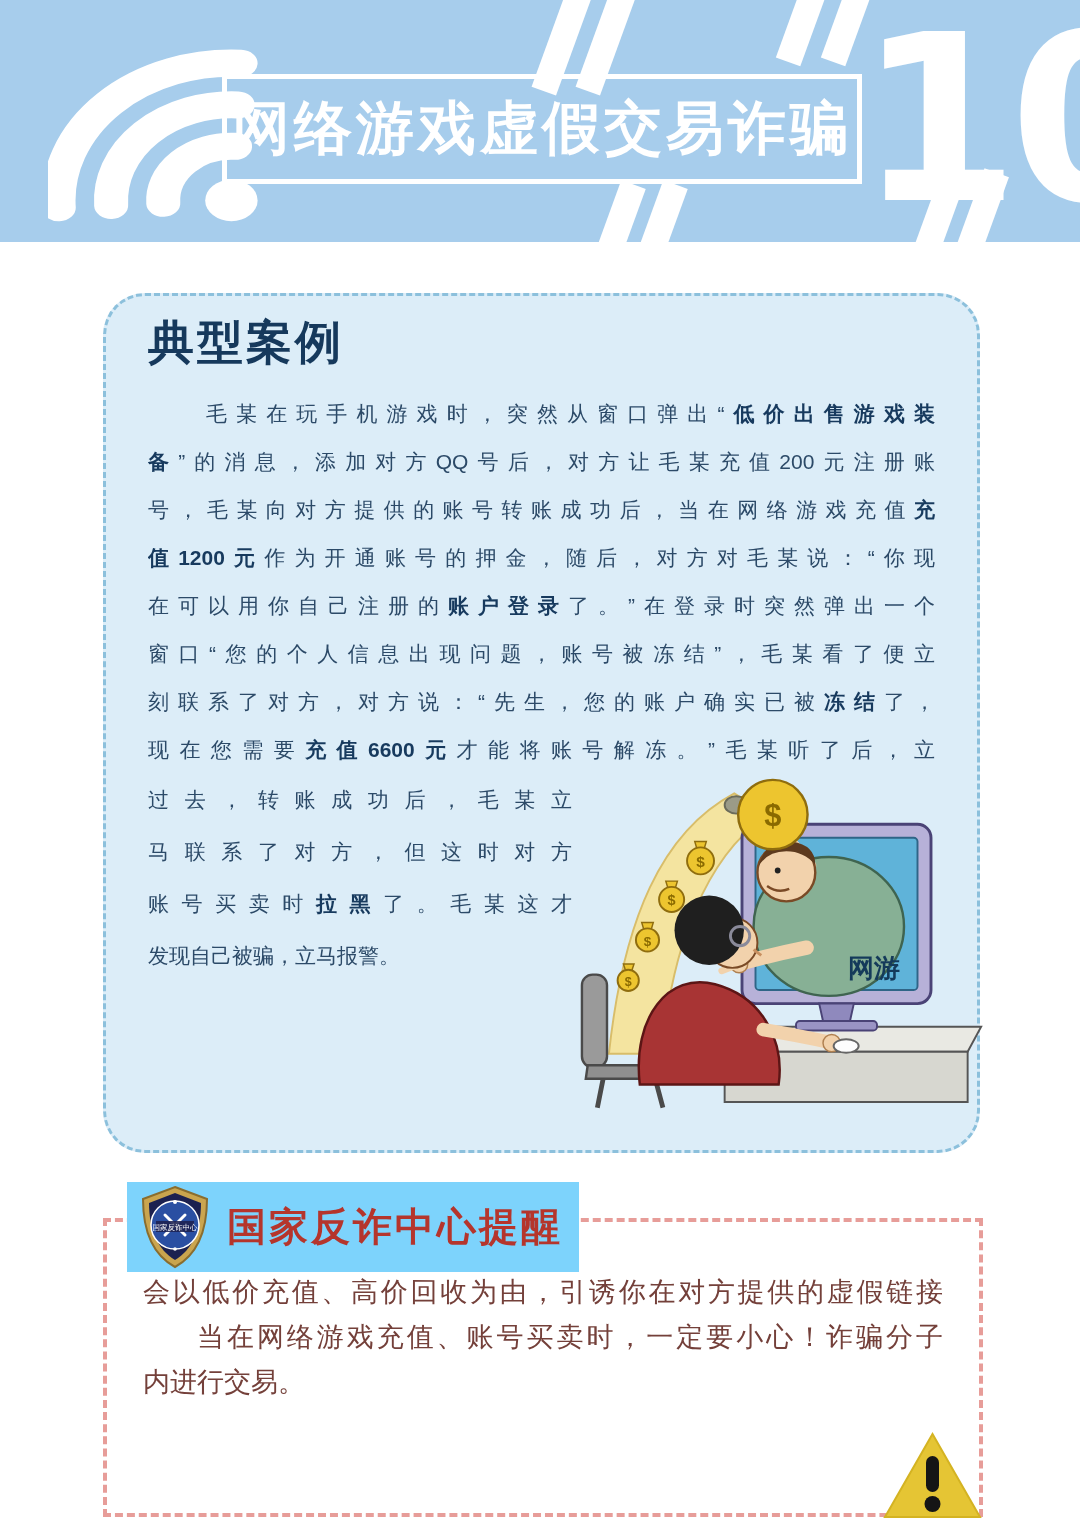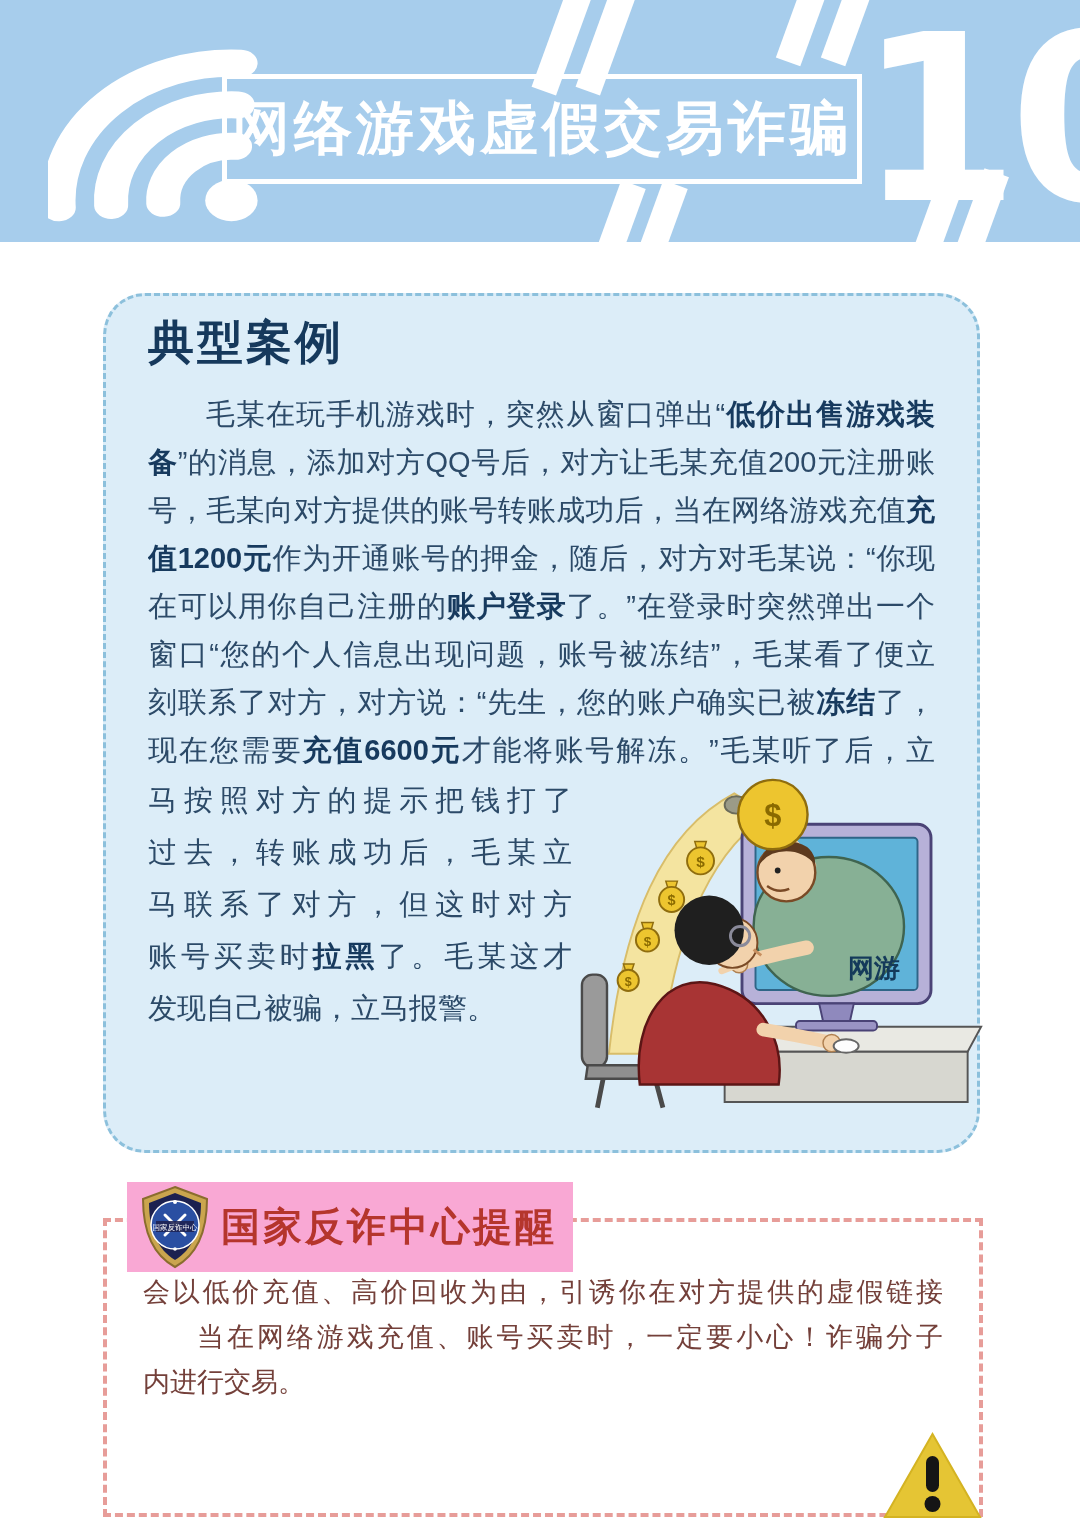--- a/index.html
+++ b/index.html
@@ -29,39 +29,39 @@
     font-weight:900;font-family:"DejaVu Sans","Liberation Sans",sans-serif;letter-spacing:-10px;
   }
   
   .case-card{
     position:absolute;left:103px;top:293px;width:877px;height:860px;box-sizing:border-box;
     background:#dcedf8;border:3px dashed #8cc0dc;border-radius:42px;padding:16px 42px;
   }
   .case-heading{font-size:46px;font-weight:900;color:#16395c;letter-spacing:3px;}
   .case-body-full{margin-top:16px;}
   .tline{
-    font-size:29px;color:#2c4a68;line-height:48px;height:48px;overflow:hidden;
+    font-size:21px;color:#2c4a68;line-height:48px;height:48px;overflow:hidden;
     text-align:justify;text-align-last:justify;
   }
   .tline.lastline{text-align-last:left;}
   .tline.indent{padding-left:58px;}
   .em{font-weight:900;color:#173a5e;}
   .case-columns{display:flex;margin-top:0;}
   .col-text{width:424px;flex:none;}
   .col-text .tline{line-height:52px;height:52px;}
   .col-illus{flex:1;position:relative;}
   .col-illus svg{position:absolute;left:8px;top:-12px;width:405px;height:352px;}
   
   .reminder{
     position:absolute;left:103px;top:1218px;width:880px;height:299px;box-sizing:border-box;
     border:4px dashed #e79d99;
   }
   .reminder-head{
-    position:absolute;top:-40px;left:20px;display:flex;align-items:center;gap:6px;
-    background:#f9a8d4;padding:0 16px 0 8px;height:90px;
+    position:absolute;top:-40px;left:20px;display:flex;align-items:center;gap:12px;
+    background:#7dd3fc;padding:0 16px 0 8px;height:90px;
   }
   .badge{width:80px;height:88px;flex:none;}
   .reminder-heading{font-size:39px;font-weight:900;color:#b5352c;letter-spacing:3px;white-space:nowrap;}
   .reminder-body{padding:48px 36px 0 36px;}
   .reminder .tline{font-size:27px;color:#74403a;line-height:45px;height:45px;}
   .reminder .tline.indent{padding-left:54px;}
   .reminder .em{color:#8c2f28;font-weight:900;}
   .para2{margin-top:7px;}
   .warning{position:absolute;right:-6px;bottom:-10px;width:105px;height:95px;}
 </style>
@@ -101,21 +101,20 @@
       <div class="tline"><span>号，毛某向对方提供的账号转账成功后，当在网络游戏充值</span><span class="em">充</span></div>
       <div class="tline"><span class="em">值1200元</span><span>作为开通账号的押金，随后，对方对毛某说：“你现</span></div>
       <div class="tline"><span>在可以用你自己注册的</span><span class="em">账户登录</span><span>了。”在登录时突然弹出一个</span></div>
       <div class="tline"><span>窗口“您的个人信息出现问题，账号被冻结”，毛某看了便立</span></div>
       <div class="tline"><span>刻联系了对方，对方说：“先生，您的账户确实已被</span><span class="em">冻结</span><span>了，</span></div>
       <div class="tline"><span>现在您需要</span><span class="em">充值6600元</span><span>才能将账号解冻。”毛某听了后，立</span></div>
     </div>
 
   <div class="case-columns">
     <div class="col-text">
-        <div class="tline"><span>马按照对方的提示把钱打了</span></div>
         <div class="tline"><span>过去，转账成功后，毛某立</span></div>
         <div class="tline"><span>马联系了对方，但这时对方</span></div>
         <div class="tline"><span>账号买卖时</span><span class="em">拉黑</span><span>了。毛某这才</span></div>
         <div class="tline lastline"><span>发现自己被骗，立马报警。</span></div>
       </div>
 
     <div class="col-illus">
       <svg viewBox="0 0 420 360">
 
         <path d="M160,30 C85,70 45,160 30,300 L85,300 C95,190 130,95 195,52 Z" fill="#f4e4a0" stroke="#d8bd6a" stroke-width="2"></path>

